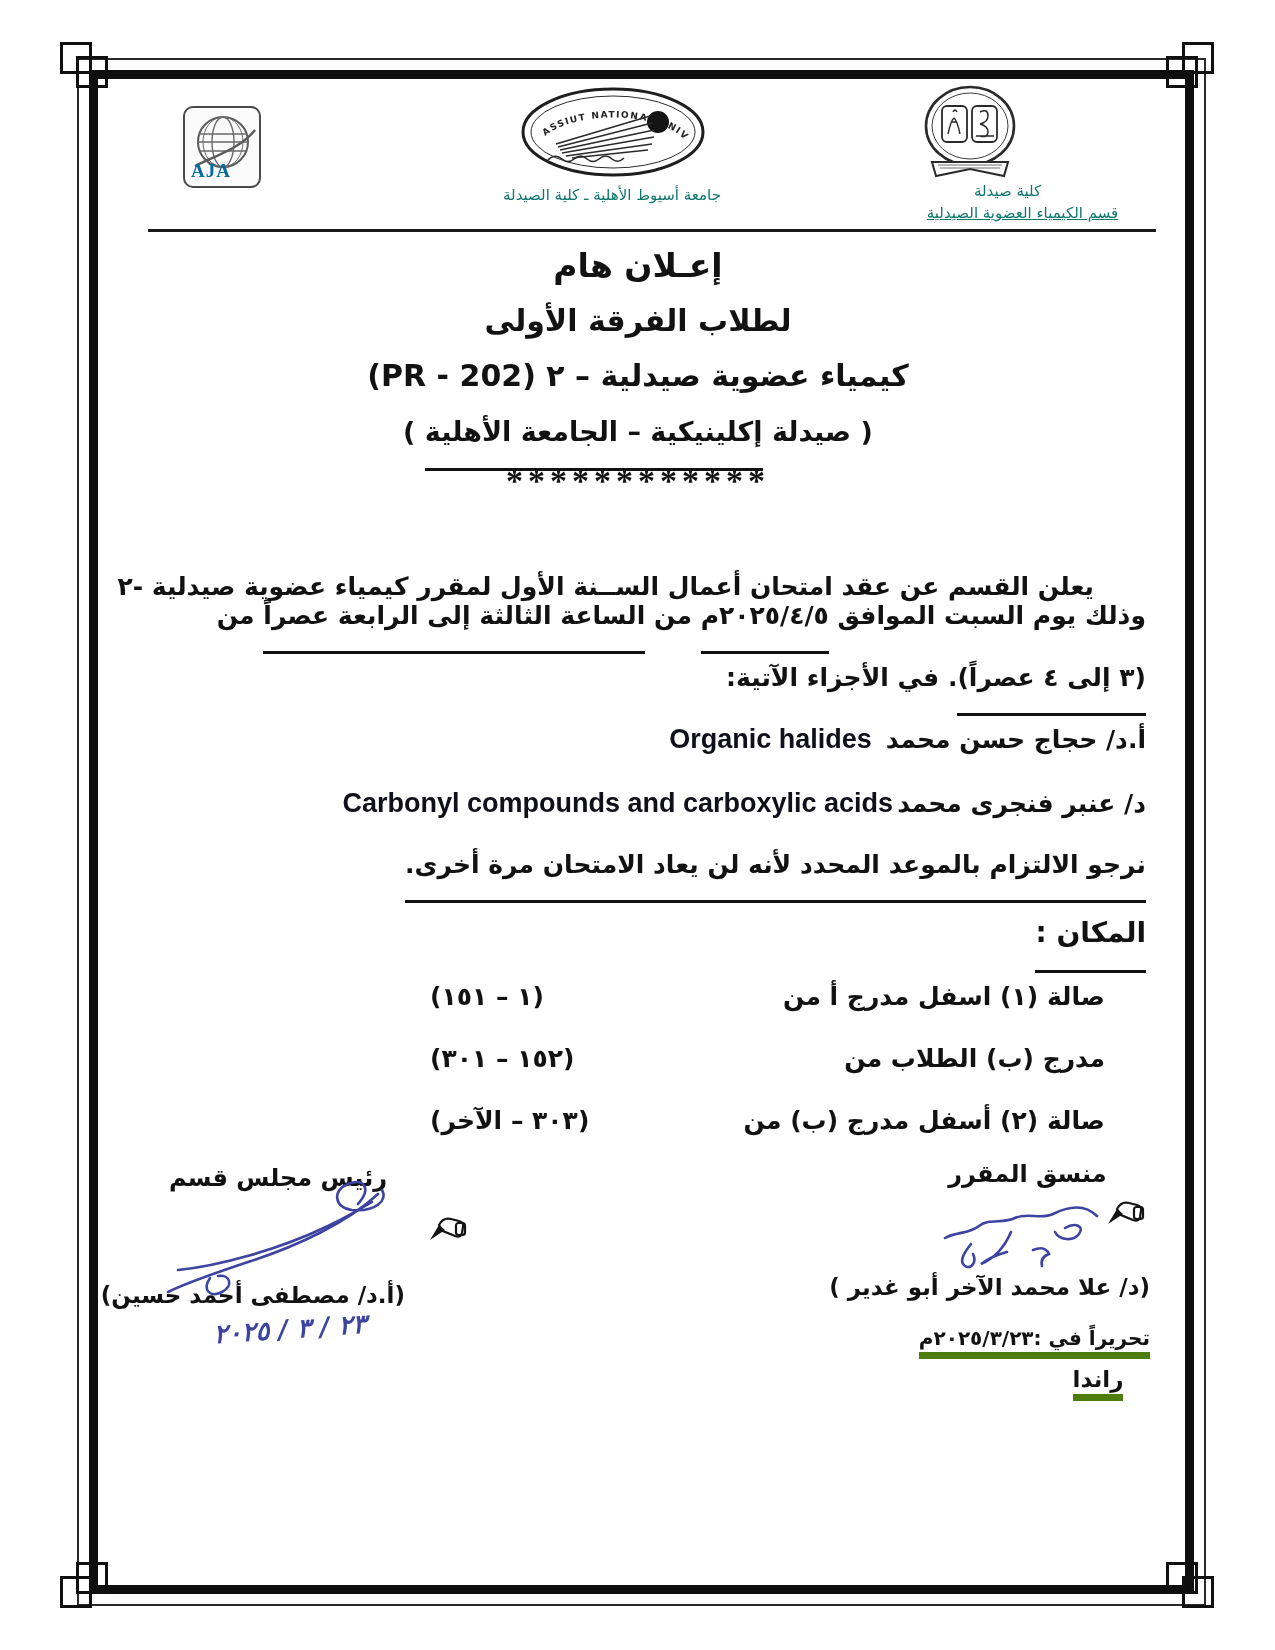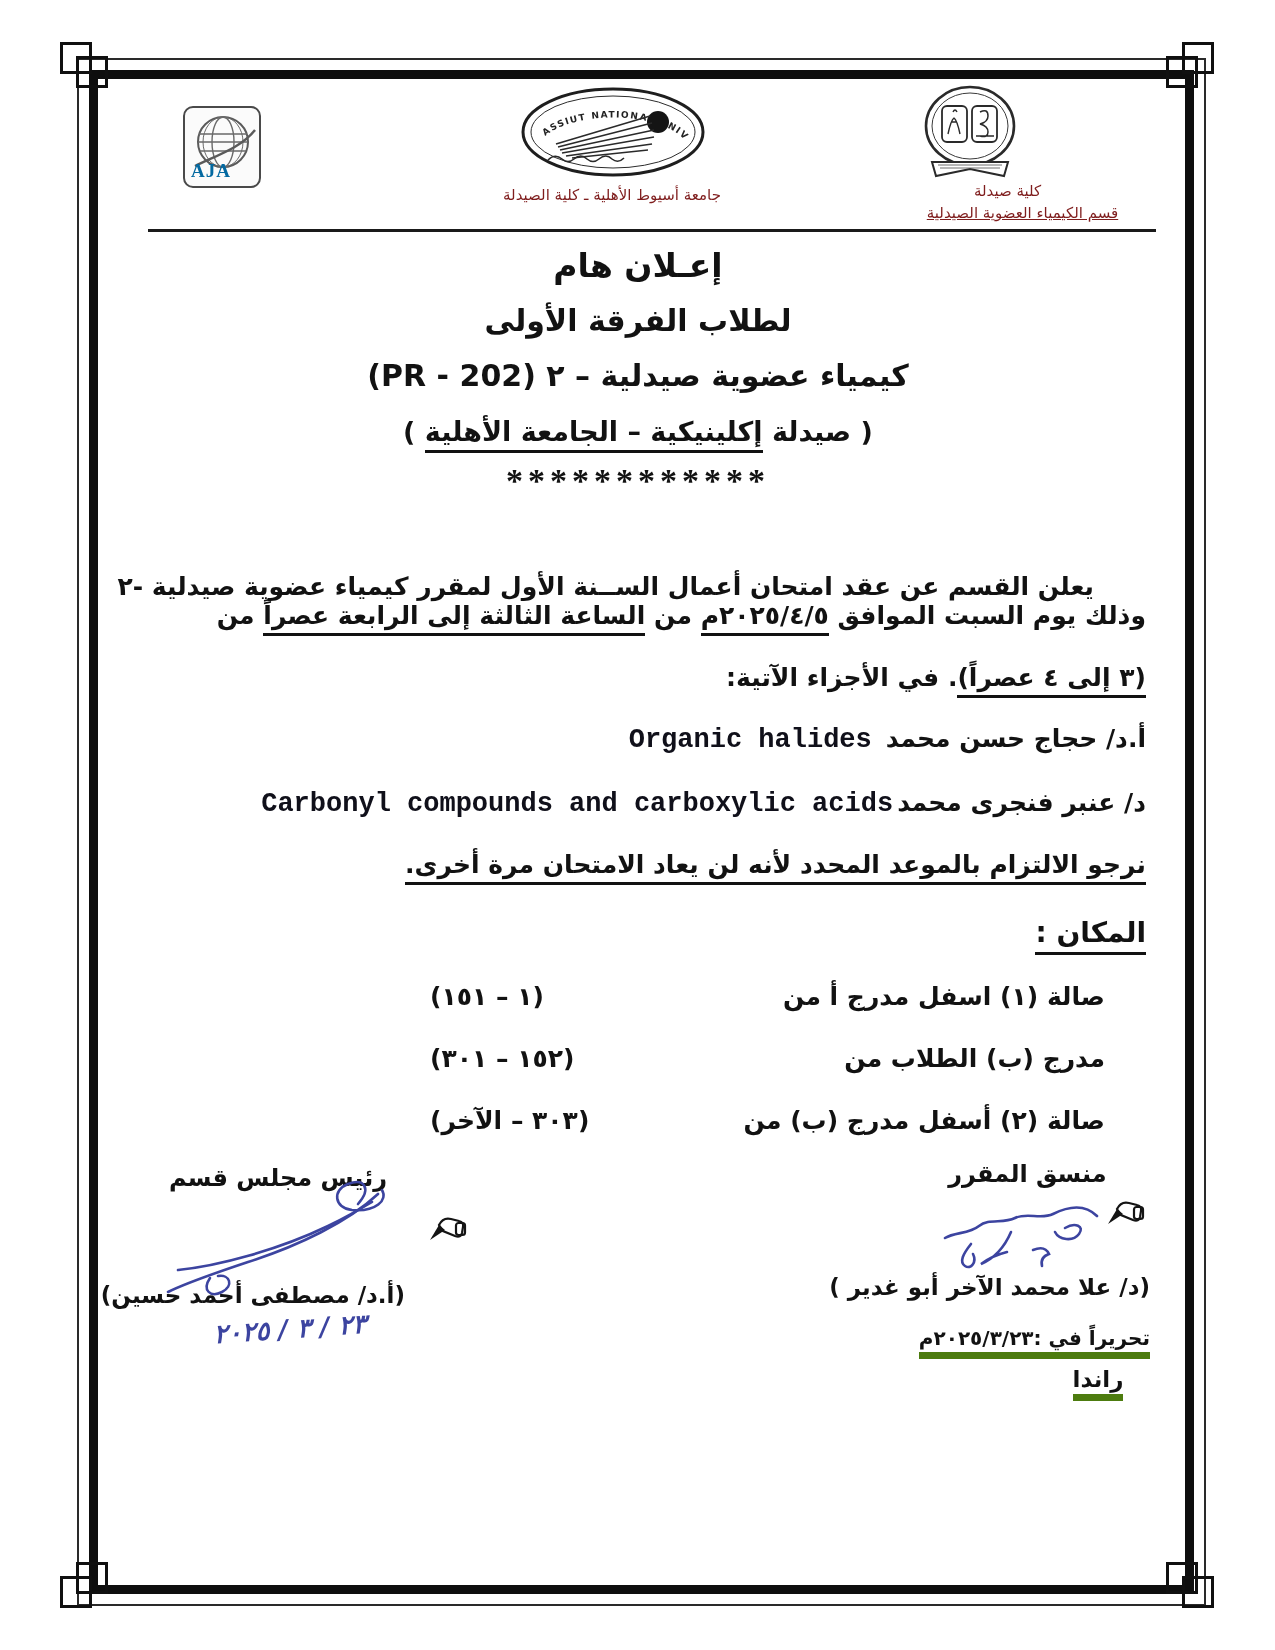--- a/index.html
+++ b/index.html
@@ -8,29 +8,29 @@
     position: relative; width: 1275px; height: 1650px;
     background: #ffffff; overflow: hidden;
     font-family: "DejaVu Sans", sans-serif; color:#141414;
   }
   .abs { position: absolute; }
   
   .frame-outer { left:77px; top:58px; width:1129px; height:1548px; border:2px solid #2a2a2a; }
   .frame-inner { left:89px; top:70px; width:1105px; height:1524px; border:9px solid #0e0e0e; }
   .corner-sq { width:32px; height:32px; border:3px solid #101010; background:transparent; }
   
-  .caption { font-size:15px; color:#7f1d1d; text-align:center; direction:rtl; }
+  .caption { font-size:15px; color:#0f766e; text-align:center; direction:rtl; }
   .sep-line { height:3px; background:#1a1a1a; }
   
   .ar { direction:rtl; font-weight:700; color:#121212; white-space:nowrap; }
   .center { text-align:center; }
   .right { text-align:right; }
-  .ul { border-bottom:3px solid #121212; padding-bottom:3px; }
+  .ul { border-bottom:3px solid #121212; padding-bottom:21px; }
   .ul2 { border-bottom:7px solid #4d7c0f; padding-bottom:2px; }
-  .latin-serif { font-family:Liberation Mono, monospace; font-weight:700; color:#10101a; }
+  .latin-serif { font-family:Liberation Sans, sans-serif; font-weight:700; color:#10101a; }
   .stars { font-family:"Liberation Serif", serif; font-weight:700; letter-spacing:5px; color:#121212; }
   .row-flex { display:flex; direction:rtl; justify-content:space-between; align-items:baseline; }
   .sig-title { font-size:24px; }
   .blue-hand { color:#3c44a0; font-style:italic; font-weight:700; direction:rtl; white-space:nowrap; }
 </style>
 </head>
 <body>
 
 <div class="page">
 

